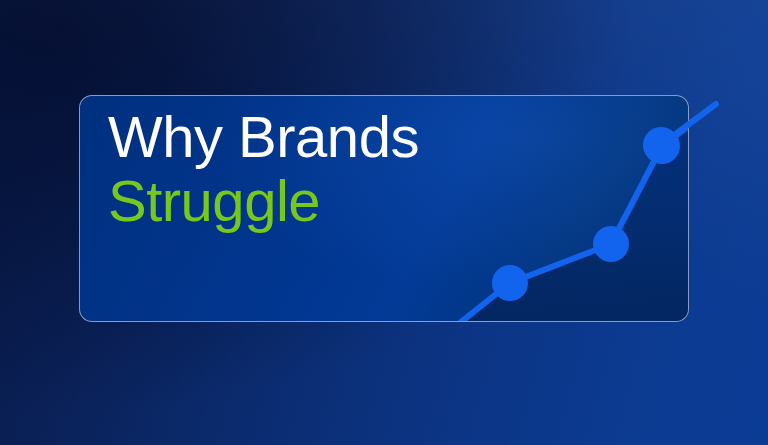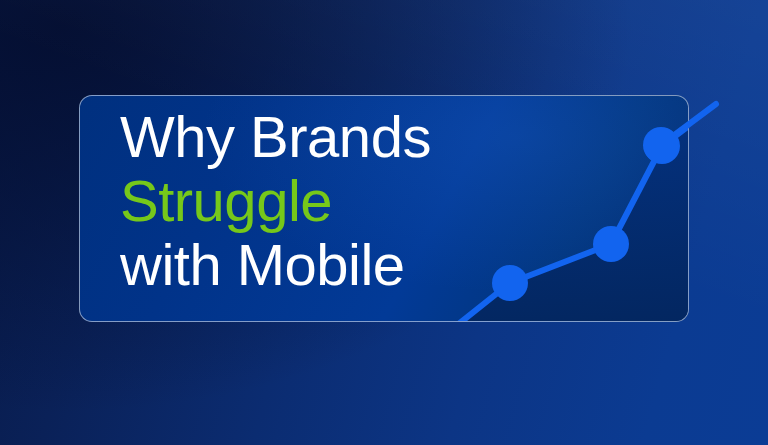--- a/index.html
+++ b/index.html
@@ -71,21 +71,21 @@
     left: 79px;
     top: 95px;
     width: 660px;
     height: 240px;
     pointer-events: none;
   }
 
   
   .headline {
     position: absolute;
-    left: 120px;
+    left: 108px;
     top: 108px;
     width: 470px;
     line-height: 1.0;
     user-select: none;
   }
   .hl-line {
     display: block;
     white-space: nowrap;
   }
   .hl-1 {
@@ -145,16 +145,15 @@
     <svg width="660" height="240" viewBox="0 0 660 240">
 
       <path d="M 582 50 L 637 9" fill="none" stroke="#1264ef" stroke-width="6" stroke-linecap="round" stroke-linejoin="round"></path>
       <circle cx="582" cy="50" r="18" fill="#1264ef"></circle>
     </svg>
   </div>
 
   <div class="headline">
     <span class="hl-line hl-1">Why Brands</span>
     <span class="hl-line hl-2">Struggle</span>
-    <span class="hl-line hl-3">with Mobile</span>
   </div>
 
 </div>
 
 </body></html>

